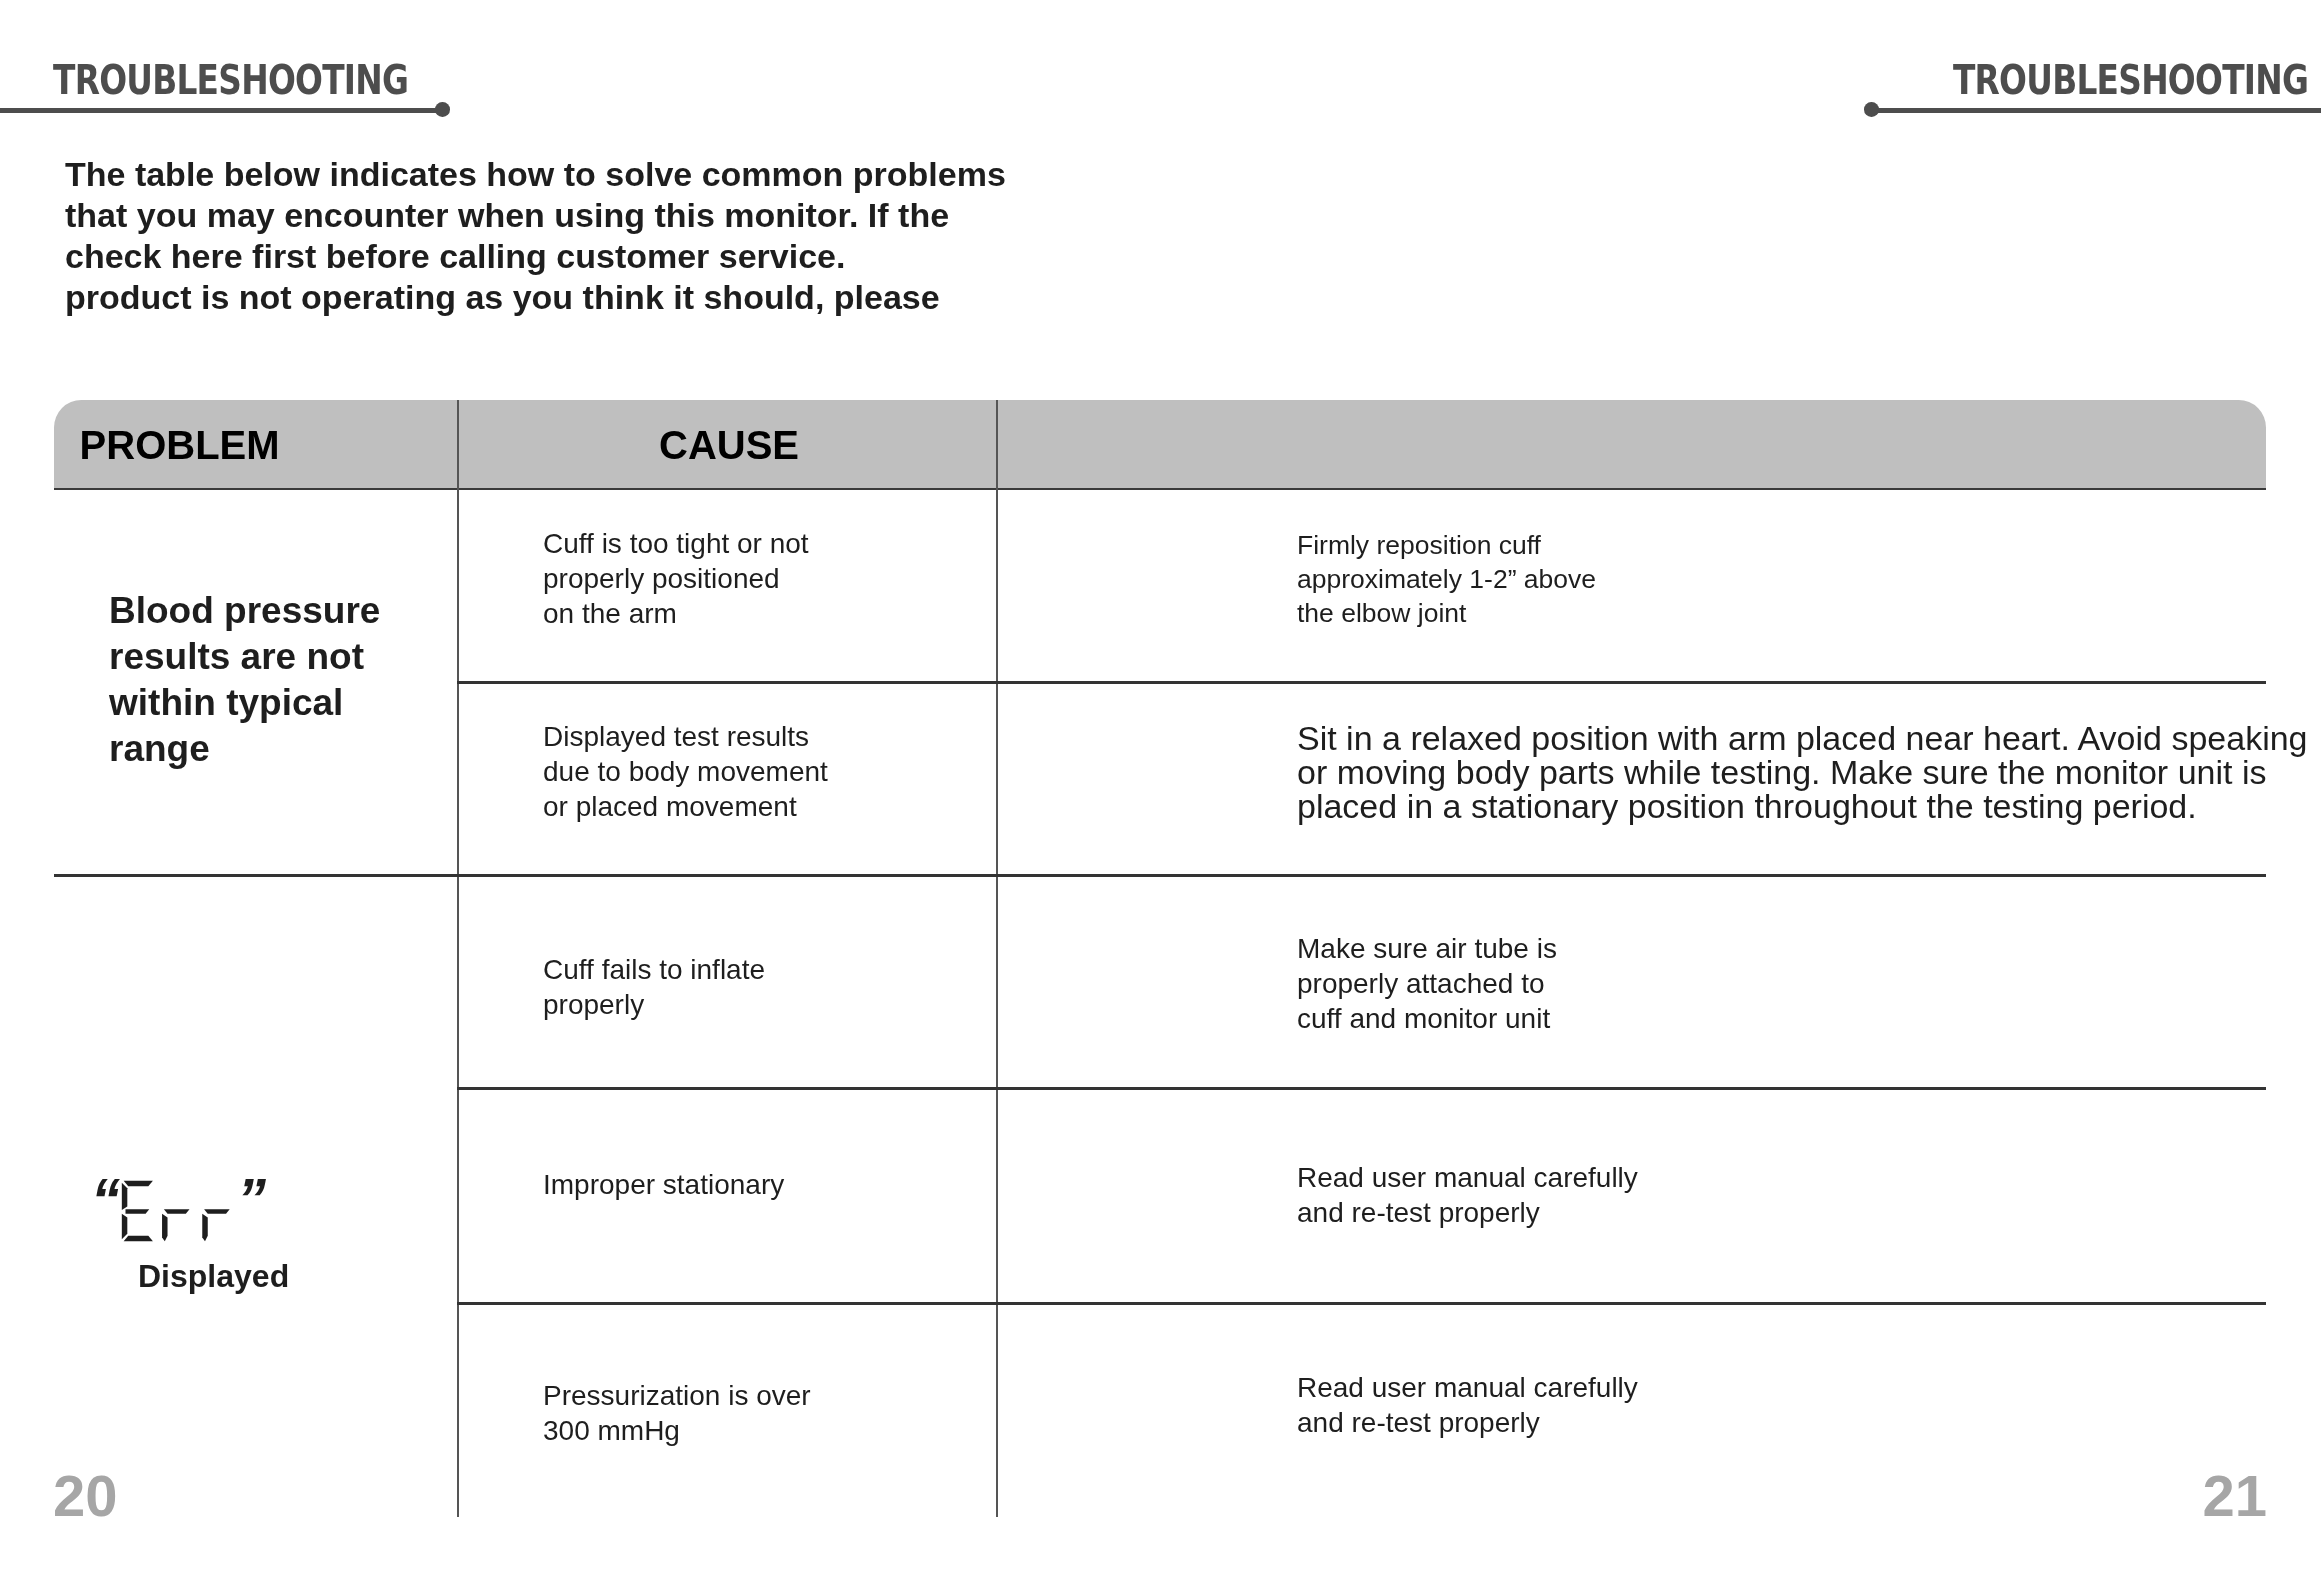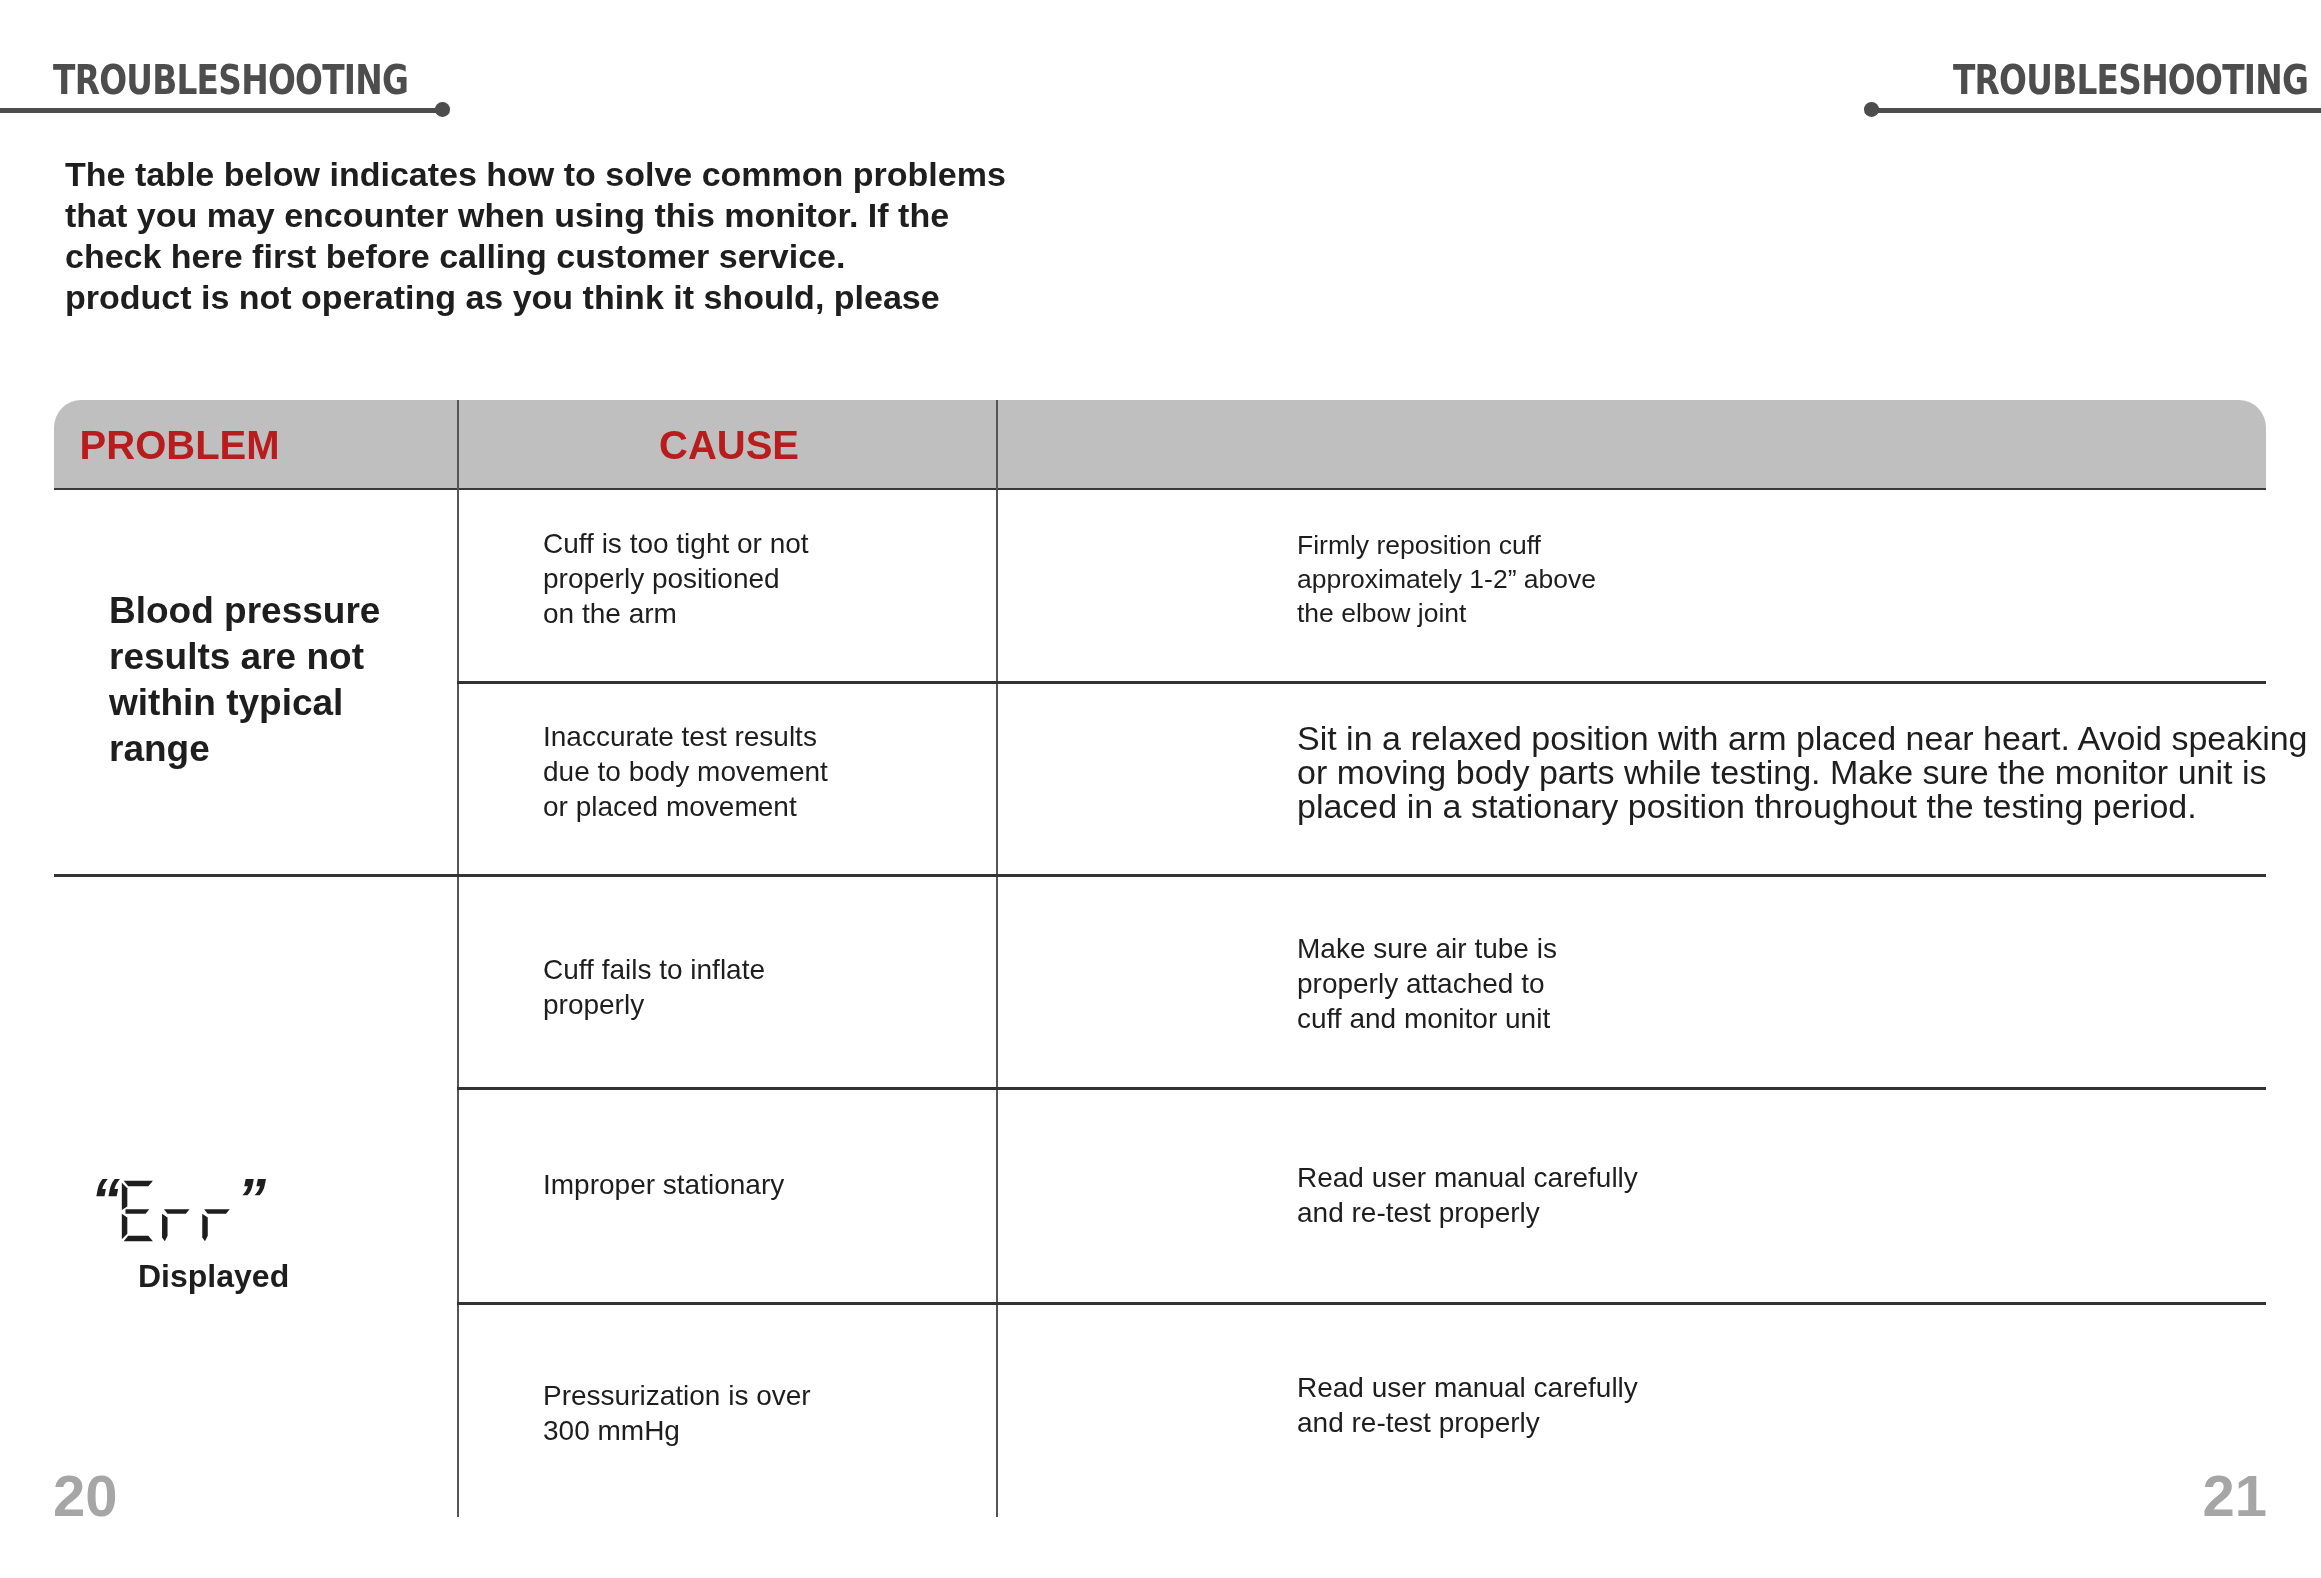--- a/index.html
+++ b/index.html
@@ -18,21 +18,21 @@
   .sec-dot.left { left:435px; }
   .sec-dot.right { left:1864px; }
 
   .intro { position:absolute; left:53px; top:142px; width:1096px; font-family:"Liberation Sans", sans-serif;
            font-weight:bold; font-size:34px; line-height:41px; color:#1e1e1e; margin:12px; }
   .intro span { display:block; }
 
   .table-head { position:absolute; left:54px; top:400px; width:2212px; height:88px; background:#bfbfbf;
                 border-radius:27.4px 27.4px 0 0; border-bottom:2.7px solid #3a3a3a; }
   .th { position:absolute; top:0; height:88px; line-height:91px; font-family:"Liberation Sans", sans-serif;
-        font-weight:bold; font-size:40px; color:#b91c1c; }
+        font-weight:bold; font-size:40px; color:#000000; }
   .th.problem { left:25.6px; }
   .th.cause { left:605px; }
   .th.solution { left:1250px; }
 
   .vline { position:absolute; width:1.8px; background:#555; }
   .hline { position:absolute; height:2.7px; background:#333; }
 
   .cell { position:absolute; font-family:"Liberation Sans", sans-serif; font-size:28px; line-height:35px; color:#1e1e1e; }
   .cell span { display:block; }
   .problem-label { position:absolute; font-family:"Liberation Sans", sans-serif; font-weight:bold;
@@ -92,21 +92,21 @@
   <span>properly positioned</span>
   <span>on the arm</span>
 </div>
 <div class="cell" style="left:1297px; top:528px; font-size:26.5px; line-height:34px;">
   <span>Firmly reposition cuff</span>
   <span>approximately 1-2” above</span>
   <span>the elbow joint</span>
 </div>
 
 <div class="cell" style="left:543px; top:719px;">
-  <span>Inaccurate test results</span>
+  <span>Displayed test results</span>
   <span>due to body movement</span>
   <span>or placed movement</span>
 </div>
 <div class="cell" style="left:1297px; top:721px; font-size:34px; line-height:34px;">
   <span>Sit in a relaxed position with arm placed near heart. Avoid speaking</span>
   <span>or moving body parts while testing. Make sure the monitor unit is</span>
   <span>placed in a stationary position throughout the testing period.</span>
 </div>
 
 <div class="err-wrap">

